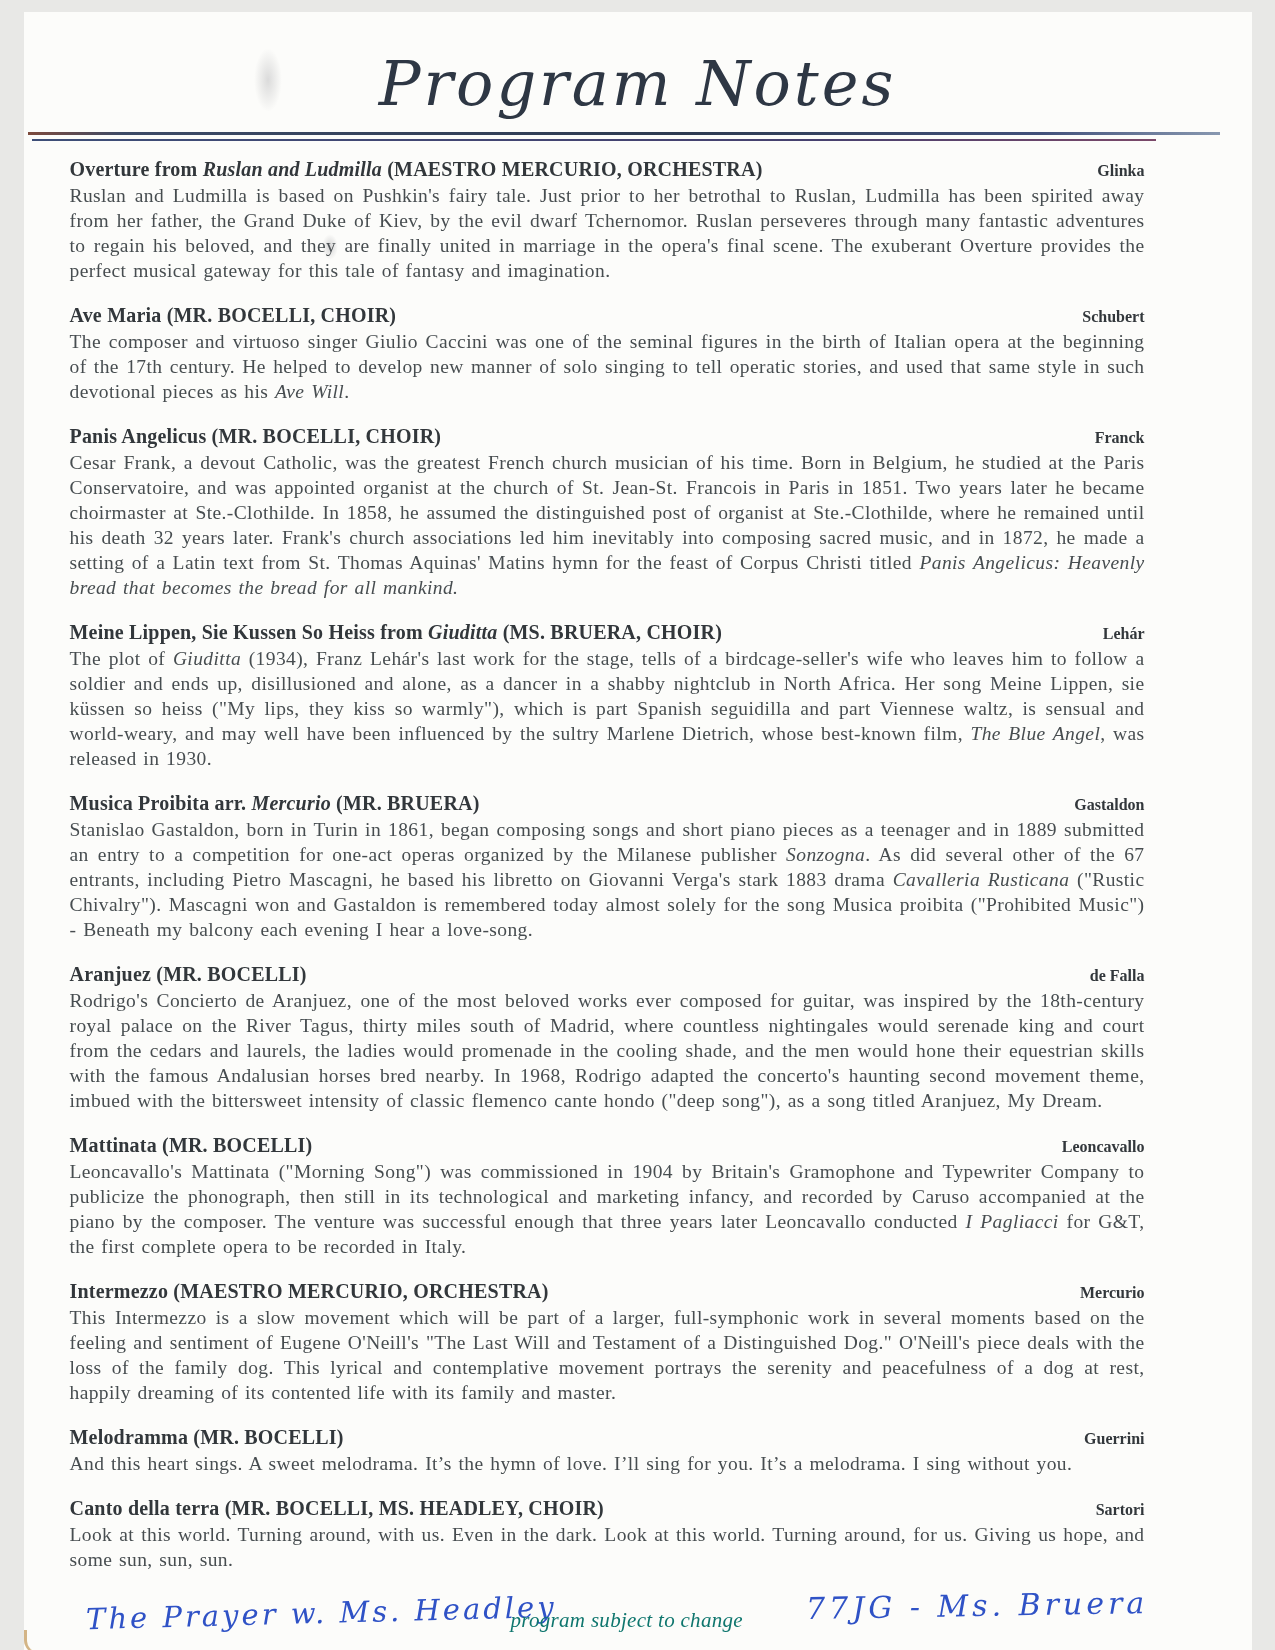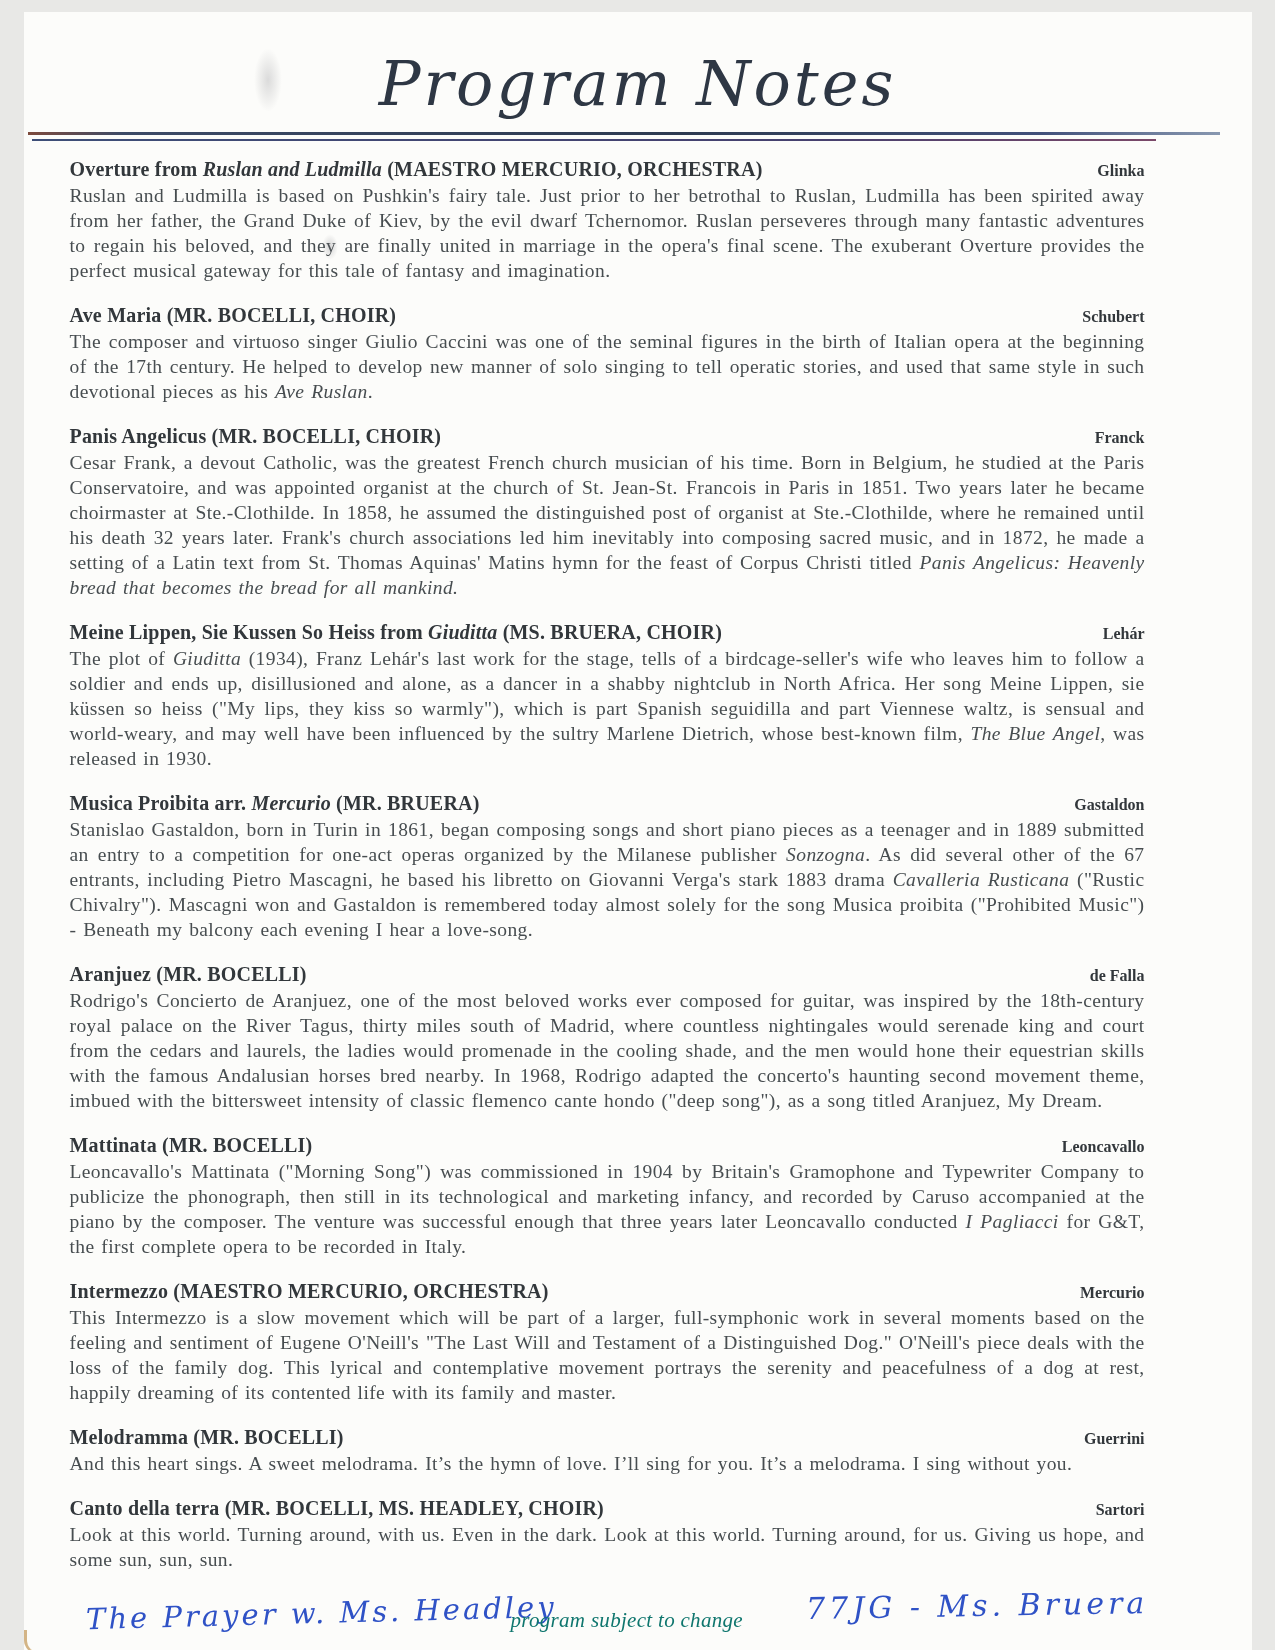--- a/index.html
+++ b/index.html
@@ -108,21 +108,21 @@
       <div class="composer">Glinka</div>
     </div>
     <p class="body"><span>Ruslan and Ludmilla is based on Pushkin's fairy tale. Just prior to her betrothal to Ruslan, Ludmilla has been spirited away from her father, the Grand Duke of Kiev, by the evil dwarf Tchernomor. Ruslan perseveres through many fantastic adventures to regain his beloved, and they are finally united in marriage in the opera's final scene. The exuberant Overture provides the perfect musical gateway for this tale of fantasy and imagination.</span></p>
   </section>
 
   <section class="note">
     <div class="hrow">
       <h2 class="ptitle"><span>Ave Maria (MR. BOCELLI, CHOIR)</span></h2>
       <div class="composer">Schubert</div>
     </div>
-    <p class="body"><span>The composer and virtuoso singer Giulio Caccini was one of the seminal figures in the birth of Italian opera at the beginning of the 17th century. He helped to develop new manner of solo singing to tell operatic stories, and used that same style in such devotional pieces as his </span><span class="it">Ave Ruslan</span><span>.</span></p>
+    <p class="body"><span>The composer and virtuoso singer Giulio Caccini was one of the seminal figures in the birth of Italian opera at the beginning of the 17th century. He helped to develop new manner of solo singing to tell operatic stories, and used that same style in such devotional pieces as his </span><span class="it">Ave Will</span><span>.</span></p>
   </section>
 
   <section class="note">
     <div class="hrow">
       <h2 class="ptitle"><span>Panis Angelicus (MR. BOCELLI, CHOIR)</span></h2>
       <div class="composer">Franck</div>
     </div>
     <p class="body"><span>Cesar Frank, a devout Catholic, was the greatest French church musician of his time. Born in Belgium, he studied at the Paris Conservatoire, and was appointed organist at the church of St. Jean-St. Francois in Paris in 1851. Two years later he became choirmaster at Ste.-Clothilde. In 1858, he assumed the distinguished post of organist at Ste.-Clothilde, where he remained until his death 32 years later. Frank's church associations led him inevitably into composing sacred music, and in 1872, he made a setting of a Latin text from St. Thomas Aquinas' Matins hymn for the feast of Corpus Christi titled </span><span class="it">Panis Angelicus: Heavenly bread that becomes the bread for all mankind.</span></p>
   </section>
 

